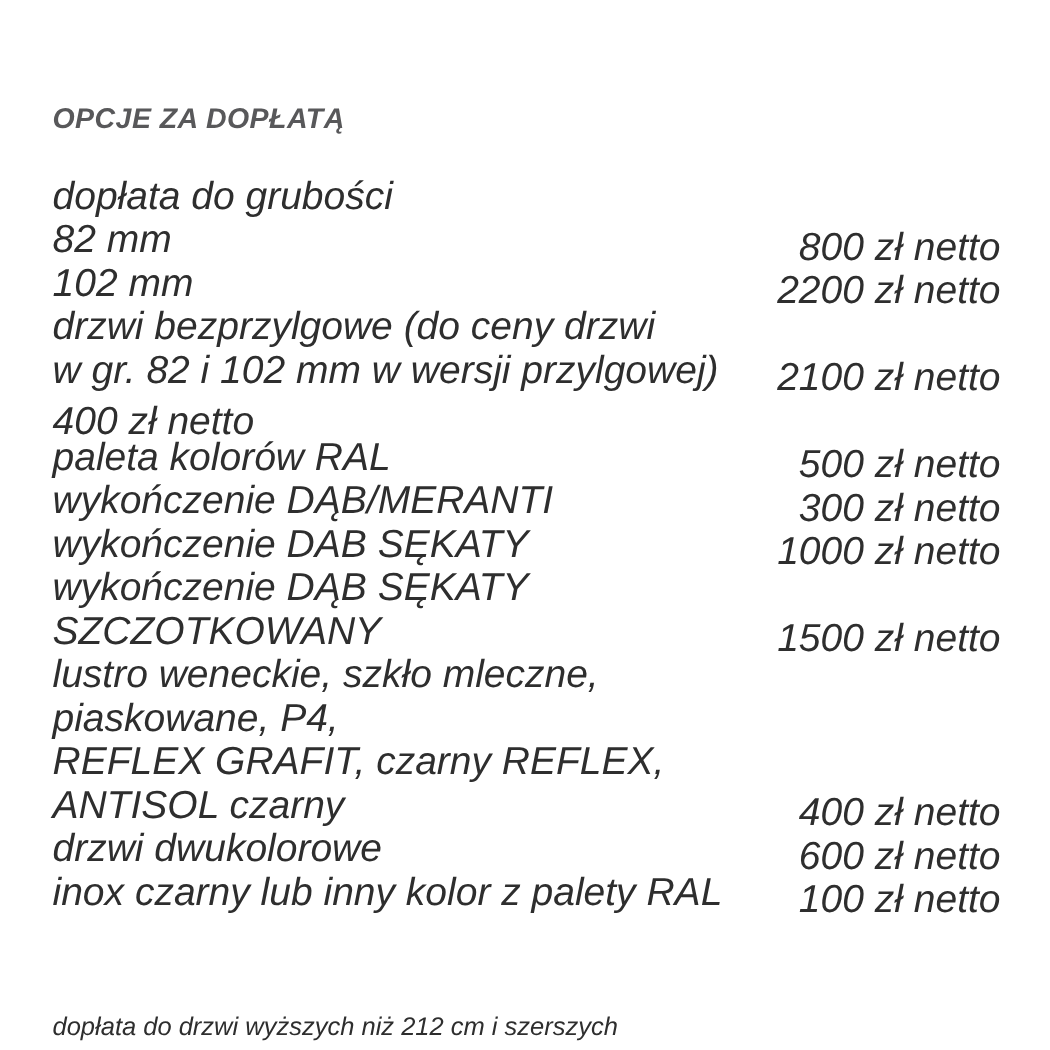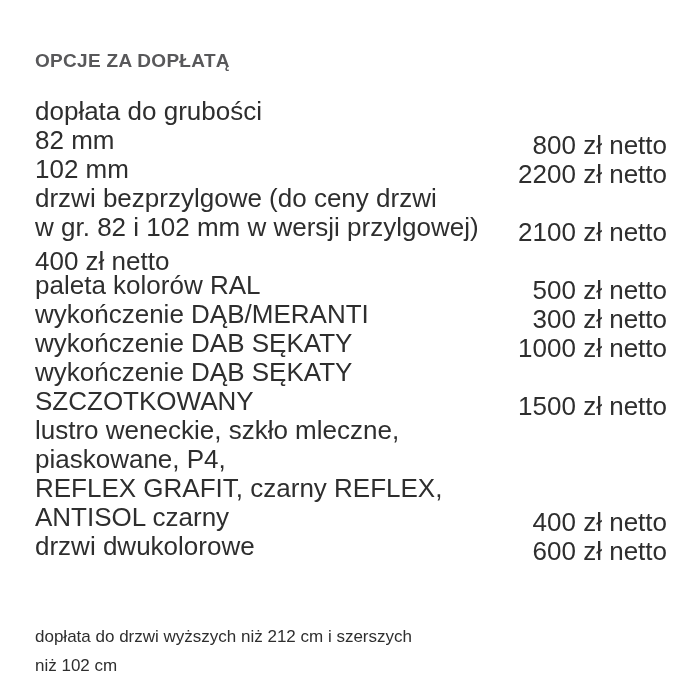--- a/index.html
+++ b/index.html
@@ -10,21 +10,22 @@
   body {
     width: 700px;
     height: 700px;
     overflow: hidden;
     font-family: "Liberation Sans", "DejaVu Sans", sans-serif;
   }
   .page {
     box-sizing: border-box;
     width: 700px;
     height: 688px;
-    padding: 48px 33px 0 35px;
+    padding: 67px 33px 0 35px;
+    font-style: italic;
   }
   .title {
     font-size: 19px;
     font-weight: 700;
     line-height: 26px;
     letter-spacing: 0.3px;
     color: #58585a;
     margin: 0 0 23px 0;
   }
   .price-list {
@@ -116,20 +117,24 @@
       <span class="label">lustro weneckie, szkło mleczne, piaskowane, P4,
 REFLEX GRAFIT, czarny REFLEX, ANTISOL czarny</span>
       <span class="price">400 zł netto</span>
     </div>
 
     <div class="row">
       <span class="label">drzwi dwukolorowe</span>
       <span class="price">600 zł netto</span>
     </div>
 
+    <div class="row">
+      <span class="label">inox czarny lub inny kolor z palety RAL</span>
+      <span class="price">100 zł netto</span>
+    </div>
 
 
   </div>
 
   <p class="footer-note">dopłata do drzwi wyższych niż 212 cm i szerszych
 niż 102 cm</p>
 
 </div>
 
 </body></html>

